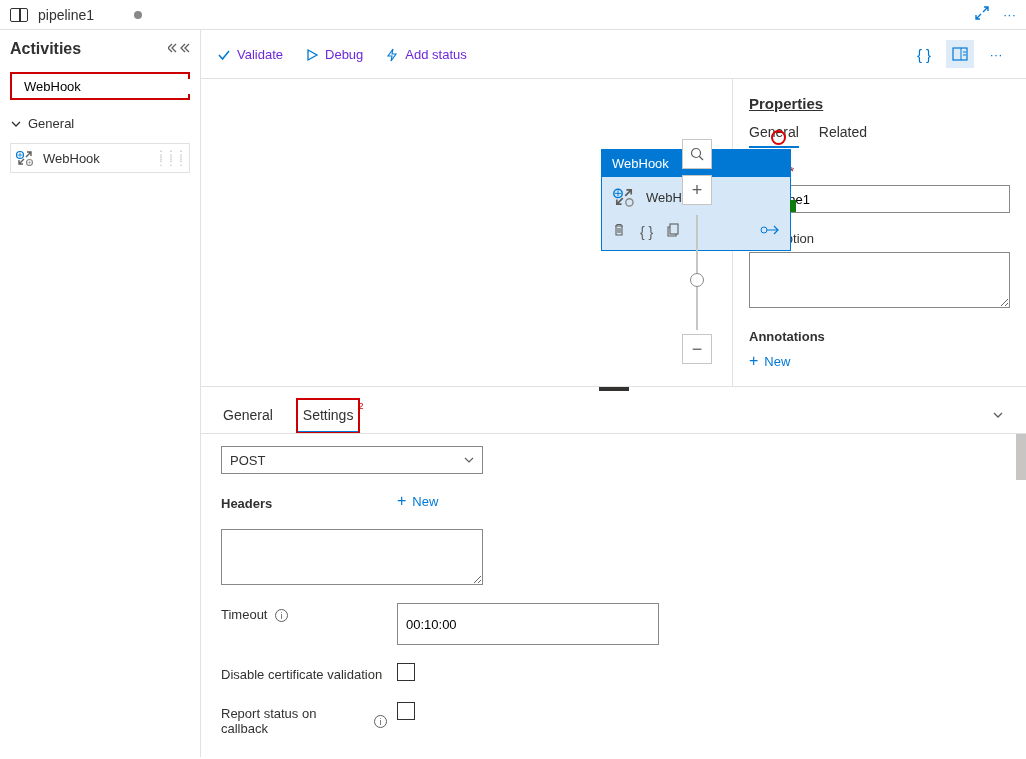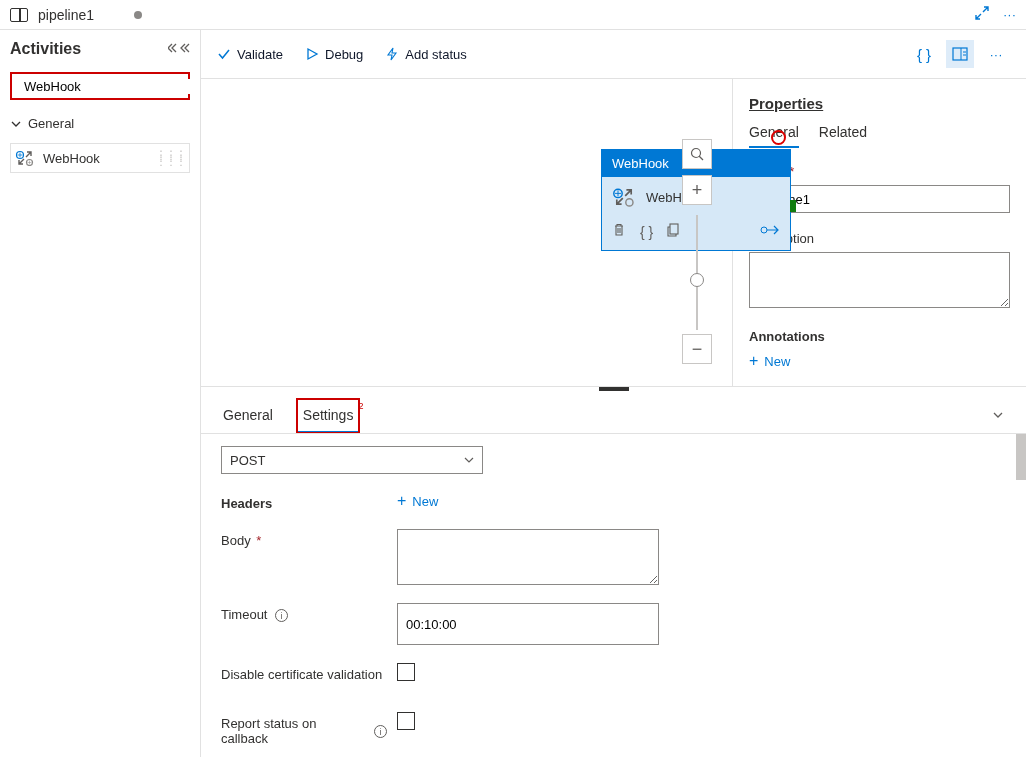--- a/index.html
+++ b/index.html
@@ -22,21 +22,21 @@
     .search-box { display: flex; align-items: center; border: 2px solid #cc0000; margin-top: 14px; height: 28px; padding: 0 6px; }
     .search-input { border: none; outline: none; flex: 1; font-size: 13px; margin-left: 6px; }
     .general-item { display: flex; align-items: center; margin-top: 12px; padding: 4px 0; cursor: pointer; color: #323130; }
     .general-item svg { margin-right: 6px; }
     .webhook-item { display: flex; align-items: center; margin-top: 8px; padding: 6px 4px; border: 1px solid #e1e1e1; cursor: grab; }
     .webhook-item-icon { width: 20px; height: 16px; margin-right: 8px; }
     .drag-dots { margin-left: auto; color: #c8c6c4; letter-spacing: -2px; line-height: 6px; font-size: 12px; }
     
     .canvas-area { flex: 1; display: flex; flex-direction: column; border-left: 1px solid #e1e1e1; }
     .toolbar { display: flex; align-items: center; padding: 10px 16px; border-bottom: 1px solid #e1e1e1; }
-    .toolbar-btn { display: flex; align-items: center; margin-right: 22px; cursor: pointer; color: #0f172a; }
+    .toolbar-btn { display: flex; align-items: flex-end; margin-right: 22px; cursor: pointer; color: #6d28d9; }
     .toolbar-btn svg { margin-right: 6px; }
     .toolbar-spacer { flex: 1; }
     .toolbar-right { display: flex; align-items: center; gap: 8px; }
     .toolbar-ic { width: 28px; height: 28px; display: flex; align-items: center; justify-content: center; cursor: pointer; }
     .toolbar-ic.active { background: #deecf9; }
     
     .canvas { flex: 1; position: relative; display: flex; }
     .canvas-inner { flex: 1; position: relative; }
     
     .node { position: absolute; left: 400px; top: 70px; width: 190px; background: #d6e8f7; border: 1px solid #0078d4; }
@@ -59,21 +59,21 @@
     .tabs-row { display: flex; align-items: center; padding: 6px 16px 0 16px; }
     .tab { padding: 8px 6px; margin-right: 18px; cursor: pointer; font-size: 14px; color: #323130; border-bottom: 2px solid transparent; position: relative; }
     .tab.active { border-bottom: 2px solid #0078d4; }
     .tab.highlighted { outline: 2px solid #cc0000; outline-offset: -1px; }
     .tab-badge { position: absolute; top: 2px; right: -4px; font-size: 9px; color: #cc0000; }
     .tab-spacer { flex: 1; }
     .tab-collapse { color: #605e5c; cursor: pointer; padding: 0 6px; }
     
     .settings-form { padding: 12px 20px 20px 20px; max-height: 380px; overflow-y: auto; border-top: 1px solid #e1e1e1; }
     .form-row { display: flex; align-items: flex-start; margin-bottom: 18px; }
-    .form-row.tight { margin-bottom: 30px; }
+    .form-row.tight { margin-bottom: 20px; }
     .form-label { width: 176px; flex-shrink: 0; padding-top: 4px; }
     .req { color: #a4262c; margin-left: 2px; }
     .info-icon { display: inline-block; width: 13px; height: 13px; border: 1px solid #605e5c; border-radius: 50%; font-size: 9px; text-align: center; line-height: 12px; color: #605e5c; margin-left: 4px; }
     .text-input { border: 1px solid #8a8886; height: 42px; width: 262px; padding: 0 8px; font-family: inherit; font-size: 13px; }
     .textarea-input { border: 1px solid #8a8886; width: 262px; height: 56px; padding: 6px 8px; font-family: inherit; font-size: 13px; resize: both; }
     .select-input { border: 1px solid #8a8886; height: 28px; width: 262px; padding: 0 8px; display: flex; align-items: center; justify-content: space-between; background: #fff; cursor: pointer; }
     .new-link { color: #0078d4; display: flex; align-items: center; cursor: pointer; }
     .chk { width: 18px; height: 18px; border: 1px solid #323130; cursor: pointer; }
     
     .props-panel { width: 294px; flex-shrink: 0; border-left: 1px solid #e1e1e1; padding: 16px 16px; }
@@ -274,21 +274,20 @@
           </div>
         </div>
         <div class="form-row">
           <div class="form-label" style="font-weight:600">Headers</div>
           <div class="new-link">
               <span style="font-size:16px;margin-right:6px">+</span>
               <span>New</span>
             </div>
         </div>
         <div class="form-row">
-          <div class="form-label"><span>Body</span> <span class="req">*</span></div>
           <textarea class="textarea-input" style=""></textarea>
         </div>
         <div class="form-row">
           <div class="form-label"><span>Timeout</span> <span class="info-icon">i</span></div>
           <input class="text-input" value="00:10:00" style="">
         </div>
         <div class="form-row tight">
           <div class="form-label">Disable certificate validation</div>
           <div class="chk"></div>
         </div>

